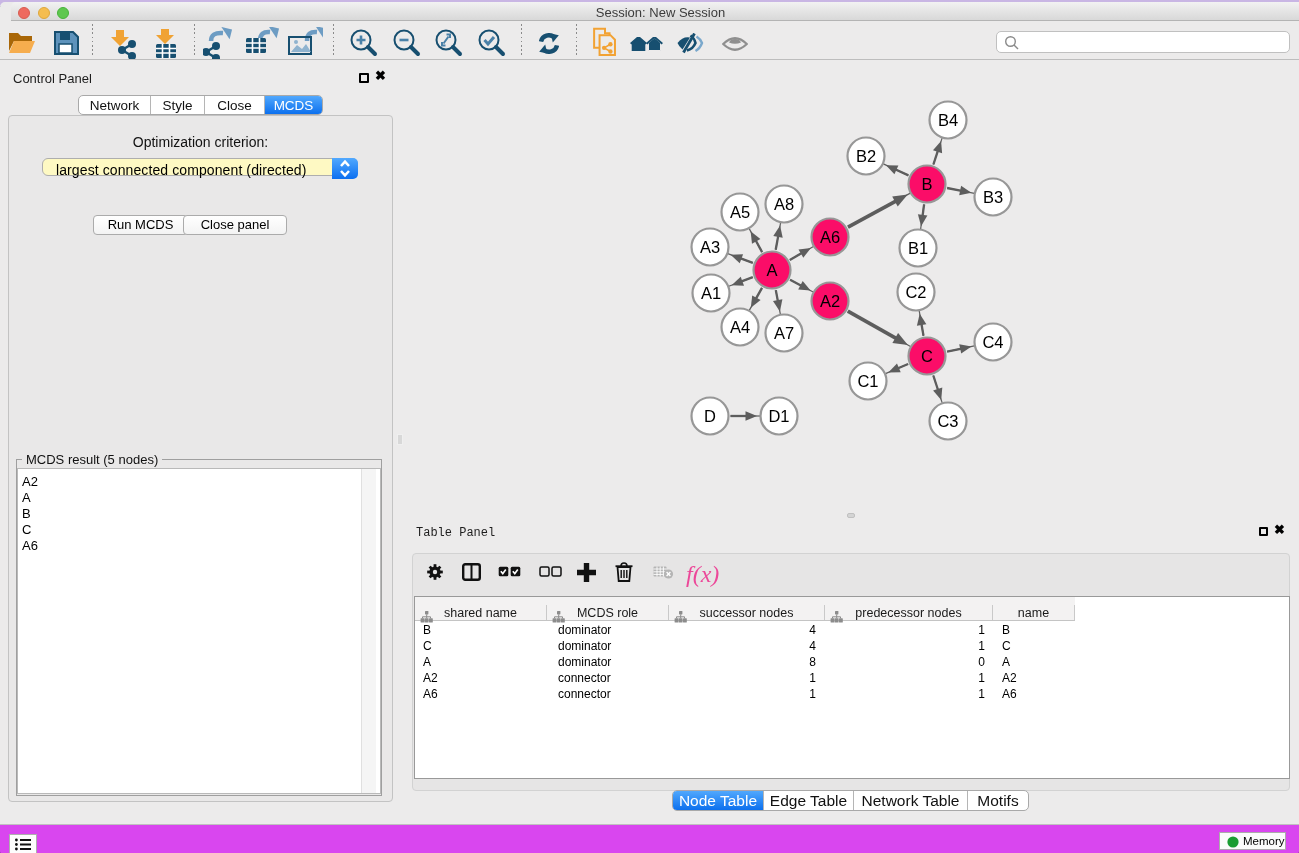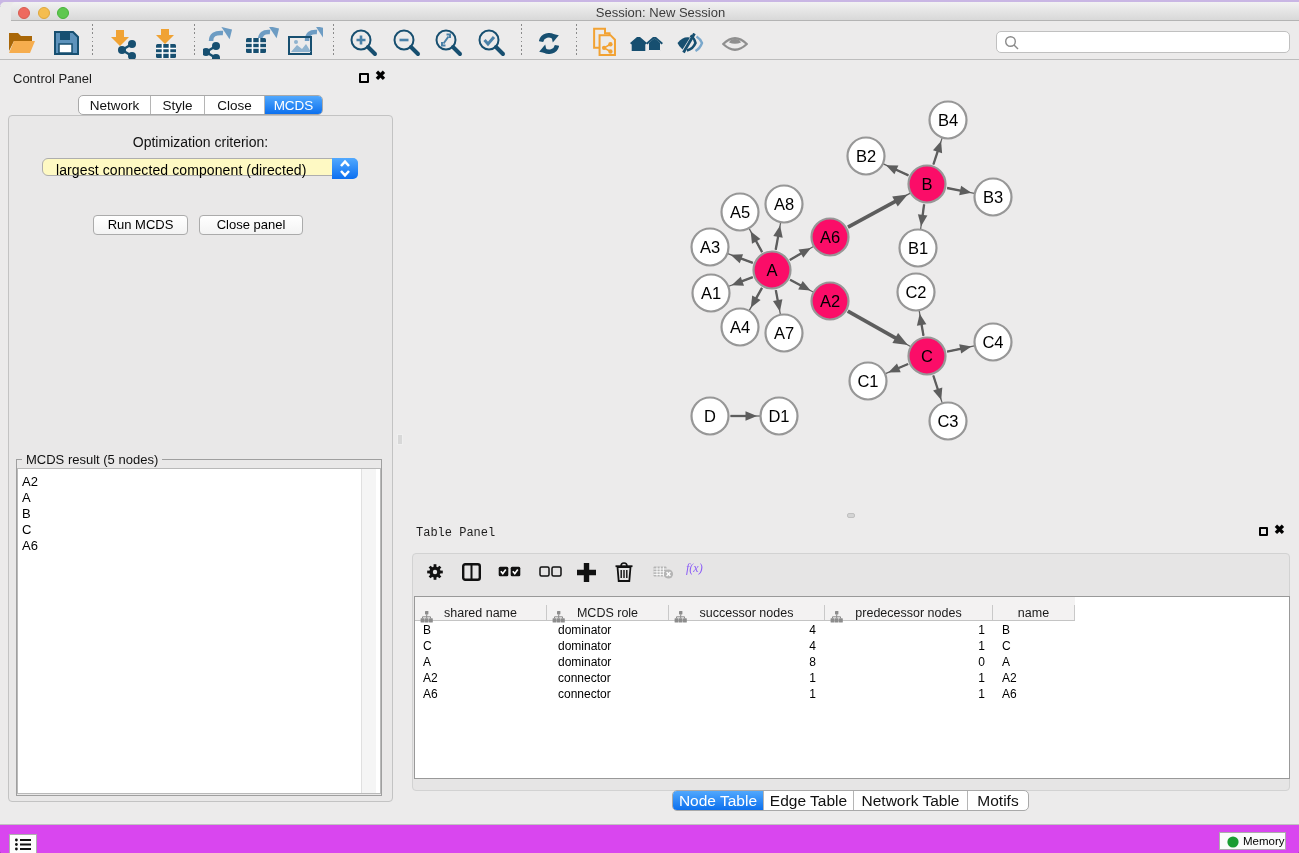--- a/index.html
+++ b/index.html
@@ -210,21 +210,21 @@
 <div id="dropdown">
   <div class="dtext">largest connected component (directed)</div>
   <div class="spin">
     <svg width="26" height="21" viewBox="0 0 26 21">
       <path d="M9 8 l4 -4.4 4 4.4" fill="none" stroke="#fff" stroke-width="2.5"></path>
       <path d="M9 13 l4 4.4 4 -4.4" fill="none" stroke="#fff" stroke-width="2.5"></path>
     </svg>
   </div>
 </div>
 <div class="btn" style="left:93px;top:191px;width:95px;">Run MCDS</div>
-<div class="btn" style="left:199px;top:191px;width:104px;">Close panel</div>
+<div class="btn" style="left:183px;top:191px;width:104px;">Close panel</div>
 <div id="groupbox"></div>
 <div id="gb-label">MCDS result (5 nodes)</div>
 <div id="gb-list">
   <div class="item" style="margin-top:5px">A2</div>
   <div class="item">A</div>
   <div class="item">B</div>
   <div class="item">C</div>
   <div class="item">A6</div>
   <div id="gb-scroll"></div>
 </div>
@@ -375,21 +375,21 @@
   <path d="M0.5 4.2 h17" stroke="#111" stroke-width="1.8"></path>
   <path d="M6 4 q0 -3 3 -3 q3 0 3 3" fill="none" stroke="#111" stroke-width="1.6"></path>
   <path d="M6.2 8 v8 M9 8 v8 M11.8 8 v8" stroke="#111" stroke-width="1.4"></path>
 </svg>
 <svg style="position:absolute;left:653px;top:566px" width="21" height="13" viewBox="0 0 21 13">
   <rect x="0.5" y="0.5" width="13" height="10" rx="1" fill="#b5b5b5"></rect>
   <path d="M0.5 3 h13 M0.5 5.8 h13 M0.5 8.4 h13 M4 0.5 v10 M7.2 0.5 v10 M10.4 0.5 v10" stroke="#fff" stroke-width="0.9"></path>
   <circle cx="15.5" cy="8" r="4.6" fill="#b5b5b5"></circle>
   <path d="M13.6 6.1 l3.8 3.8 M17.4 6.1 l-3.8 3.8" stroke="#fff" stroke-width="1.4"></path>
 </svg>
-<div style="position:absolute;left:686px;top:561px;width:40px;font-family:'Liberation Serif',serif;font-style:italic;font-size:12px;color:#8b5cf6;">f(x)</div>
+<div style="position:absolute;left:686px;top:561px;width:40px;font-family:'Liberation Serif',serif;font-style:italic;font-size:24px;color:#ec4899;">f(x)</div>
 <div id="table">
   <div id="thead">
     <div class="th" style="width:132px"><svg class="hicon" width="13" height="12" viewBox="0 0 13 12">
             <g fill="#8c8c8c">
               <rect x="5" y="0" width="3.4" height="3.4" rx="0.6"></rect>
               <rect x="0.6" y="7.2" width="3.8" height="4.4" rx="0.6"></rect>
               <rect x="9" y="7.2" width="3.8" height="4.4" rx="0.6"></rect>
               <rect x="4.6" y="7.2" width="4" height="4.4" rx="0.6"></rect>
               <path d="M6.7 3.4 v2.4 M2.5 7.2 v-1.4 h8 v1.4 M6.7 5.8 v1.4" stroke="#8c8c8c" fill="none" stroke-width="1"></path>
             </g>

